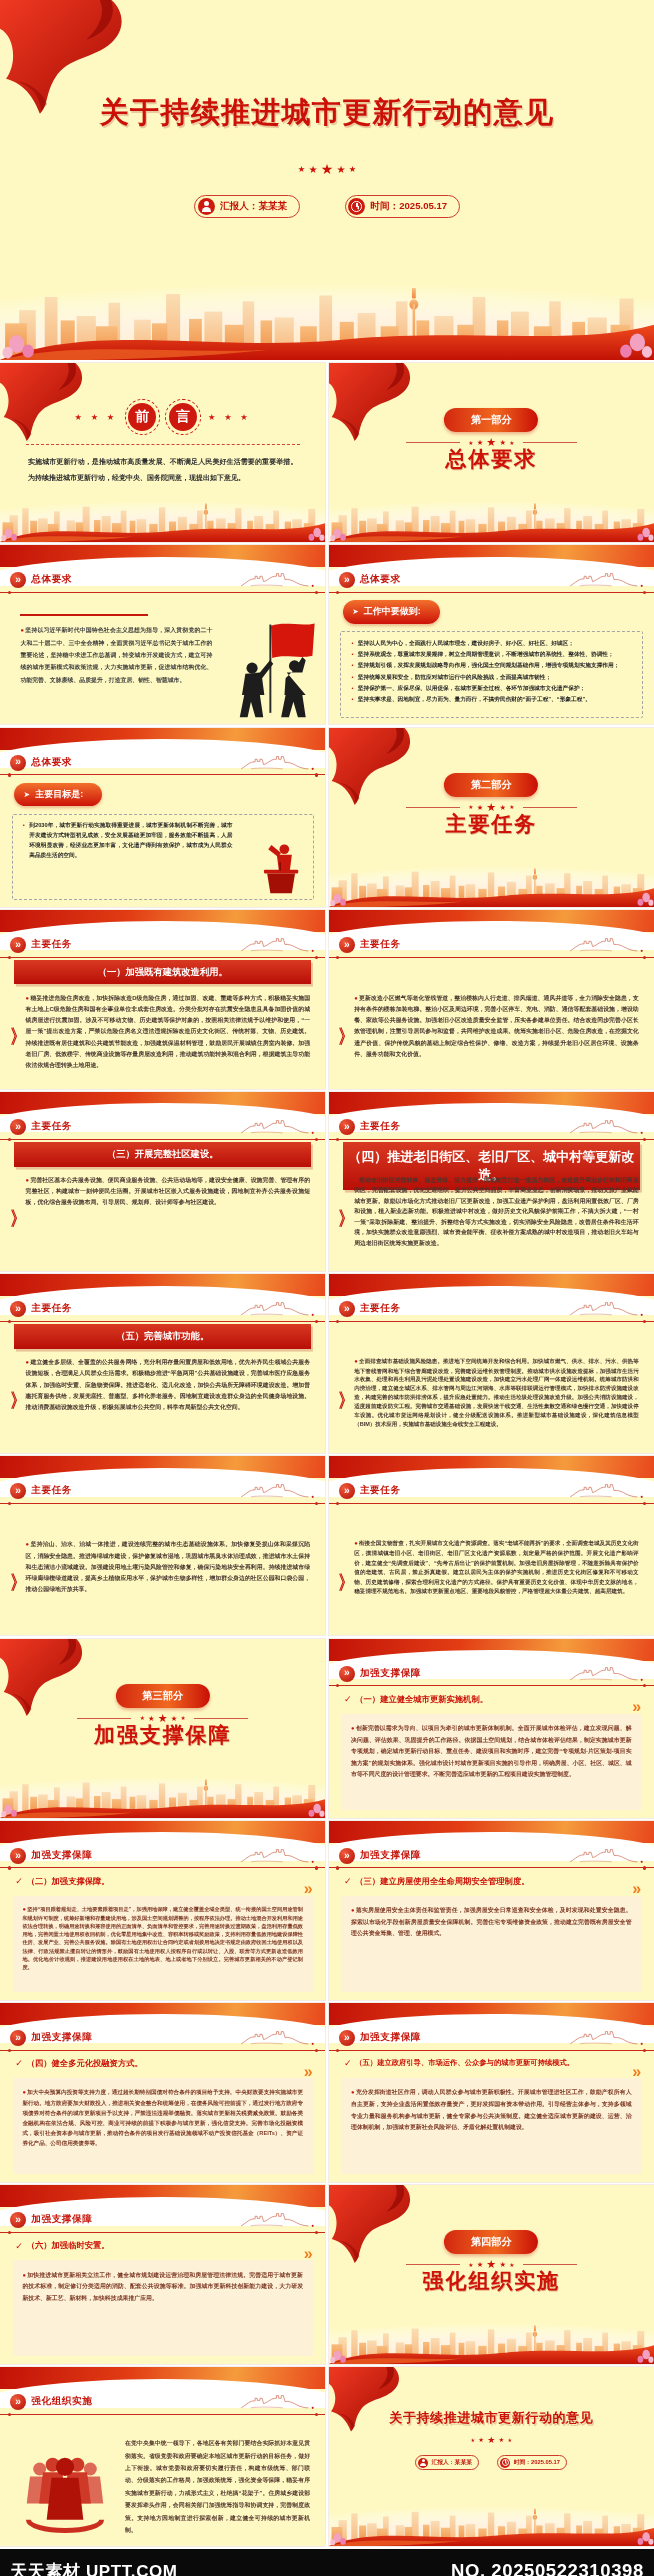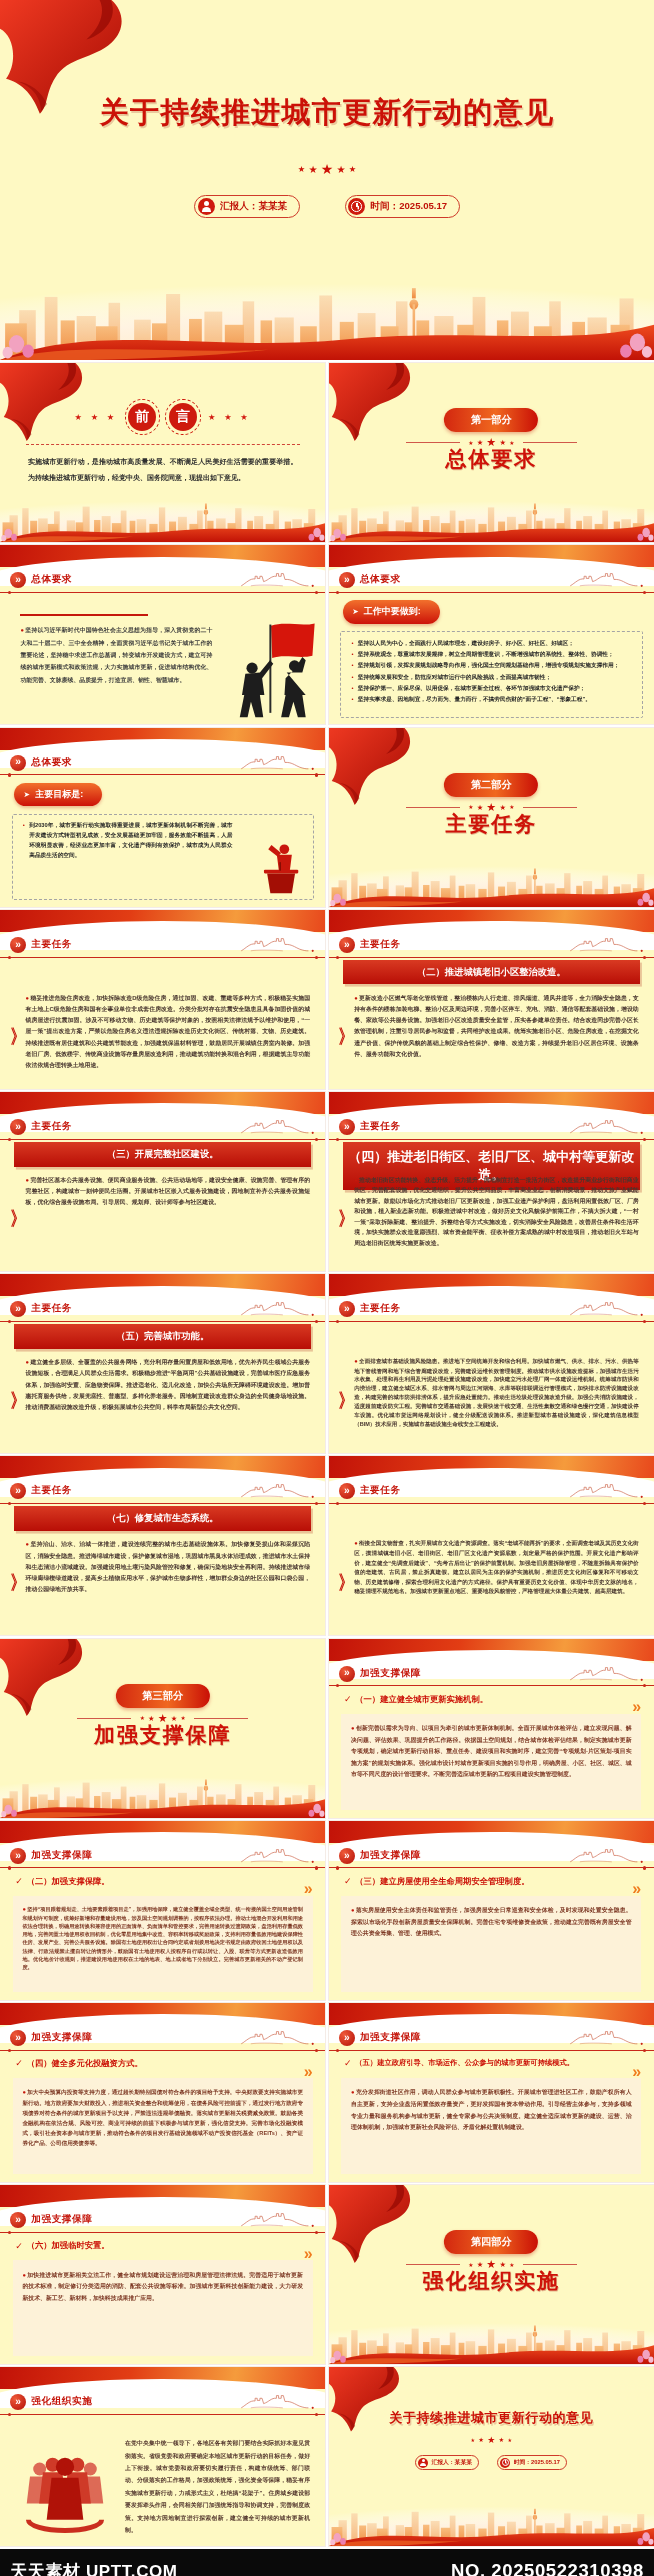--- a/index.html
+++ b/index.html
@@ -647,40 +647,40 @@
         <span class="wall decor">
 <svg viewBox="0 0 140 30" width="100%" height="100%">
               <g fill="none" stroke="#cf6c52" stroke-width="1.4">
                 <path d="M2,26 C12,20 18,12 28,13 L28,8 L32,8 L32,12 L37,12 L37,8 L41,8 L44,18 C54,15 58,7 68,8 L68,3 L72,3 L72,8 L77,8 L77,3 L81,3 L84,14 C96,13 102,19 112,23 C118,25 122,26 128,26"></path>
                 <path d="M20,26 C28,24 60,24 80,26" opacity="0.6"></path>
               </g>
               <circle cx="136" cy="26" r="2" fill="#c5170c"></circle>
             </svg>
 </span>
       </div>
+      <div class="banner">（一）加强既有建筑改造利用。</div>
       <span class="task-mark">》</span>
       <p class="task-body"><span class="dot">●</span><span>稳妥推进危险住房改造，加快拆除改造D级危险住房，通过加固、改建、重建等多种方式，积极稳妥实施国有土地上C级危险住房和国有企事业单位非成套住房改造。分类分批对存在抗震安全隐患且具备加固价值的城镇房屋进行抗震加固。涉及不可移动文物、历史建筑等保护对象的，按照相关法律法规予以维护和使用，“一屋一策”提出改造方案，严禁以危险住房名义违法违规拆除改造历史文化街区、传统村落、文物、历史建筑。持续推进既有居住建筑和公共建筑节能改造，加强建筑保温材料管理，鼓励居民开展城镇住房室内装修。加强老旧厂房、低效楼宇、传统商业设施等存量房屋改造利用，推动建筑功能转换和混合利用，根据建筑主导功能依法依规合理转换土地用途。</span></p>
     </section>
 
     <section class="slide content">
       <div class="ribbon"></div>
       <div class="s-header">
         <span class="badge">»</span>
         <span class="h-title">主要任务</span>
         <span class="wall decor">
 <svg viewBox="0 0 140 30" width="100%" height="100%">
               <g fill="none" stroke="#cf6c52" stroke-width="1.4">
                 <path d="M2,26 C12,20 18,12 28,13 L28,8 L32,8 L32,12 L37,12 L37,8 L41,8 L44,18 C54,15 58,7 68,8 L68,3 L72,3 L72,8 L77,8 L77,3 L81,3 L84,14 C96,13 102,19 112,23 C118,25 122,26 128,26"></path>
                 <path d="M20,26 C28,24 60,24 80,26" opacity="0.6"></path>
               </g>
               <circle cx="136" cy="26" r="2" fill="#c5170c"></circle>
             </svg>
 </span>
       </div>
-      <div class="banner">（二）推进城镇老旧小区整治改造。</div>
       <span class="task-mark">》</span>
       <p class="task-body"><span class="dot">●</span><span>更新改造小区燃气等老化管线管道，整治楼栋内人行走道、排风烟道、通风井道等，全力消除安全隐患，支持有条件的楼栋加装电梯。整治小区及周边环境，完善小区停车、充电、消防、通信等配套基础设施，增设助餐、家政等公共服务设施。加强老旧小区改造质量安全监管，压实各参建单位责任。结合改造同步完善小区长效管理机制，注重引导居民参与和监督，共同维护改造成果。统筹实施老旧小区、危险住房改造，在挖掘文化遗产价值、保护传统风貌的基础上制定综合性保护、修缮、改造方案，持续提升老旧小区居住环境、设施条件、服务功能和文化价值。</span></p>
     </section>
 
     <section class="slide content">
       <div class="ribbon"></div>
       <div class="s-header">
         <span class="badge">»</span>
         <span class="h-title">主要任务</span>
         <span class="wall decor">
@@ -765,21 +765,20 @@
         <span class="wall decor">
 <svg viewBox="0 0 140 30" width="100%" height="100%">
               <g fill="none" stroke="#cf6c52" stroke-width="1.4">
                 <path d="M2,26 C12,20 18,12 28,13 L28,8 L32,8 L32,12 L37,12 L37,8 L41,8 L44,18 C54,15 58,7 68,8 L68,3 L72,3 L72,8 L77,8 L77,3 L81,3 L84,14 C96,13 102,19 112,23 C118,25 122,26 128,26"></path>
                 <path d="M20,26 C28,24 60,24 80,26" opacity="0.6"></path>
               </g>
               <circle cx="136" cy="26" r="2" fill="#c5170c"></circle>
             </svg>
 </span>
       </div>
-      <div class="banner">（七）修复城市生态系统。</div>
       <span class="task-mark">》</span>
       <p class="task-body"><span class="dot">●</span><span>坚持治山、治水、治城一体推进，建设连续完整的城市生态基础设施体系。加快修复受损山体和采煤沉陷区，消除安全隐患。推进海绵城市建设，保护修复城市湿地，巩固城市黑臭水体治理成效，推进城市水土保持和生态清洁小流域建设。加强建设用地土壤污染风险管控和修复，确保污染地块安全再利用。持续推进城市绿环绿廊绿楔绿道建设，提高乡土植物应用水平，保护城市生物多样性，增加群众身边的社区公园和口袋公园，推动公园绿地开放共享。</span></p>
     </section>
 
     <section class="slide content">
       <div class="ribbon"></div>
       <div class="s-header">
         <span class="badge">»</span>
         <span class="h-title">主要任务</span>
         <span class="wall decor">

